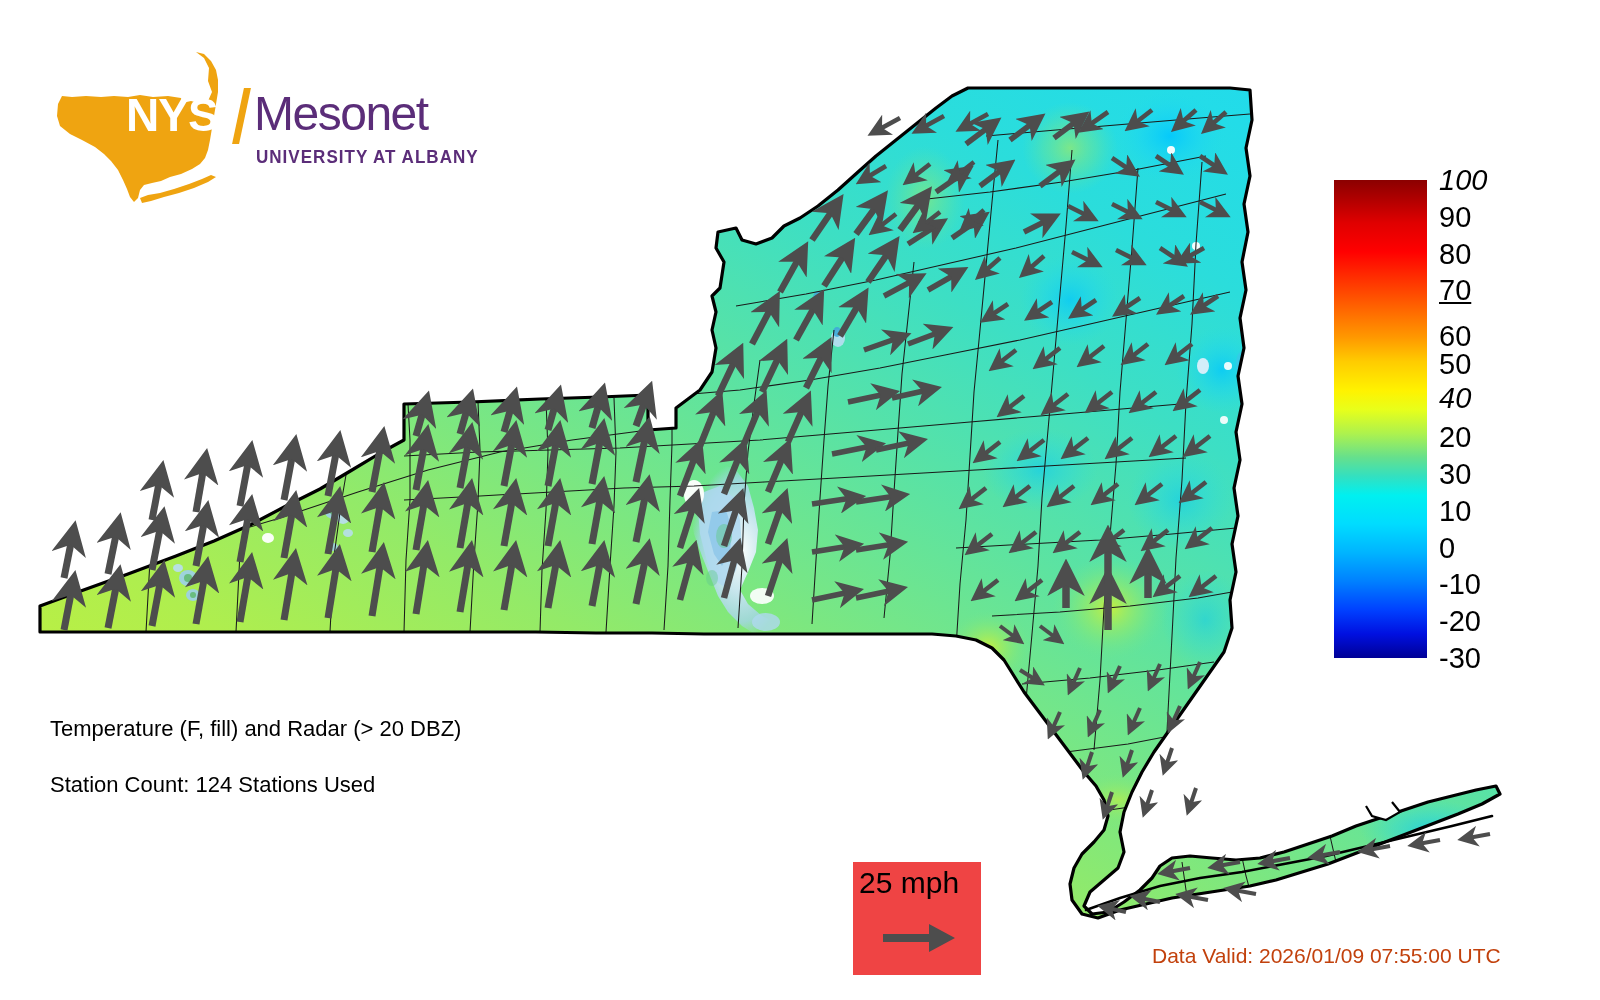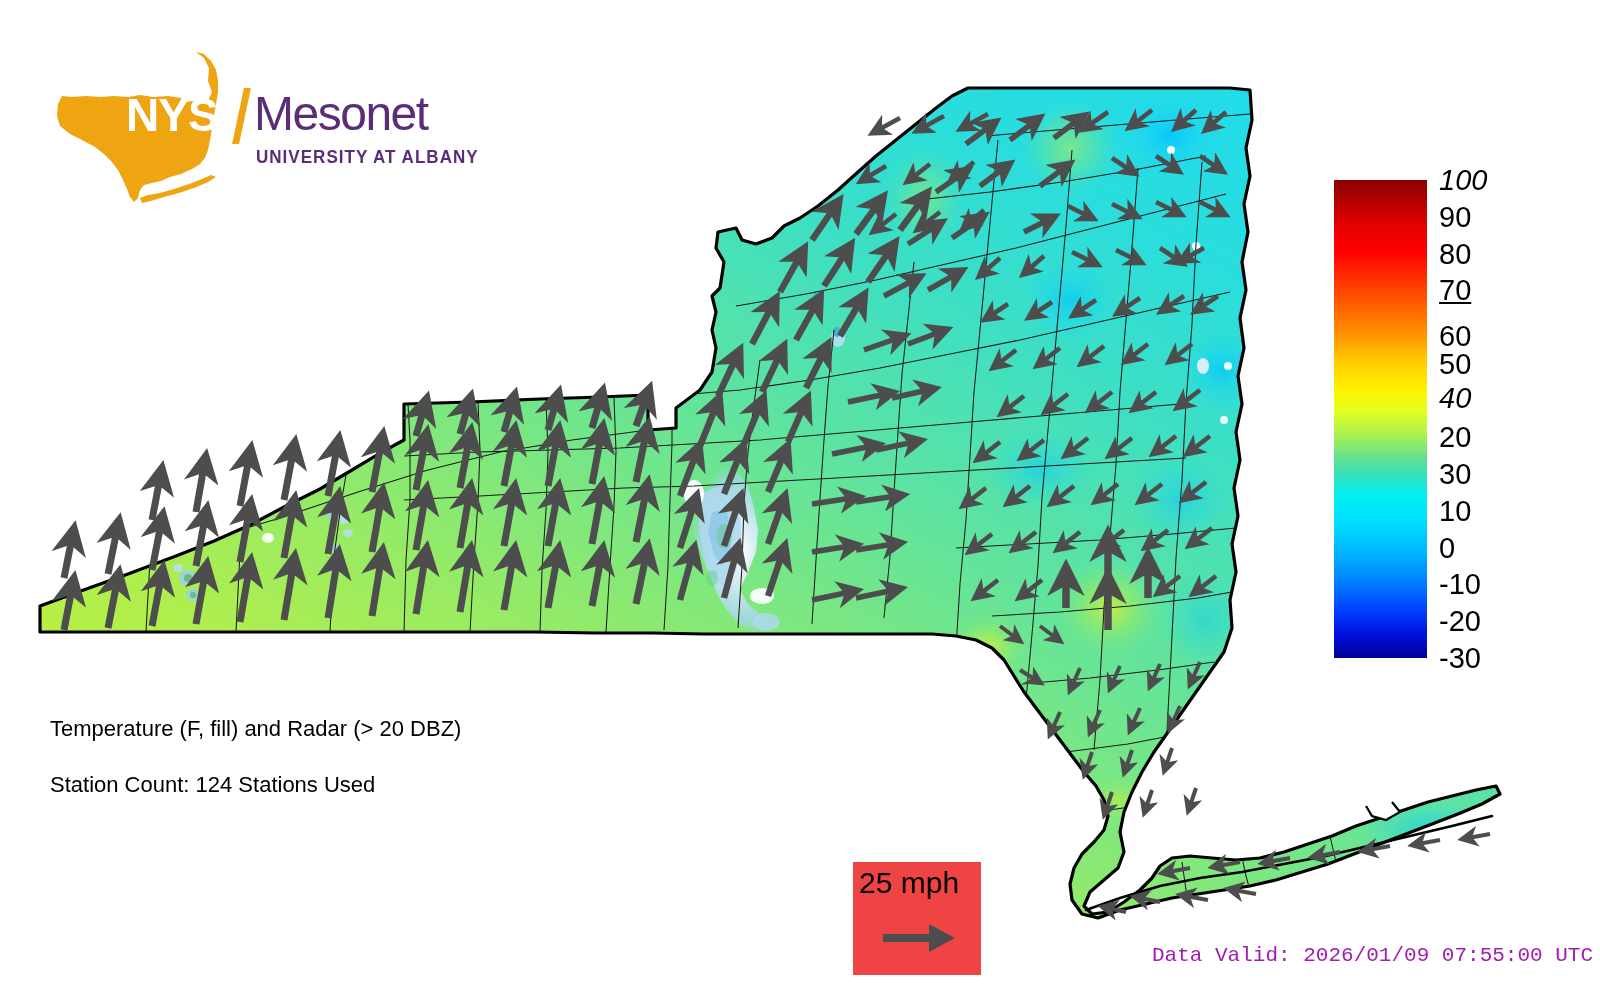--- a/index.html
+++ b/index.html
@@ -180,22 +180,22 @@
     line-height: 1;
     white-space: nowrap;
   }
 
   
   #data-valid {
     position: absolute;
     left: 1152px;
     top: 944px;
     font-size: 21px;
-    font-family: Liberation Mono, monospace;
-    color: #a21caf;
+    font-family: Liberation Sans, sans-serif;
+    color: #c2410c;
     white-space: nowrap;
   }
 </style>
 </head>
 <body>
 
 <div id="logo-block">
   <svg id="logo-state-svg" viewBox="0 0 200 160">
     <path d="M148 4 L156 10 L161 20 L160 33 L164 44 L160 53 L150 55 L143 53
              L134 55 L133 50 L120 48 L105 49 L92 47 L80 49 L66 48 L53 49

